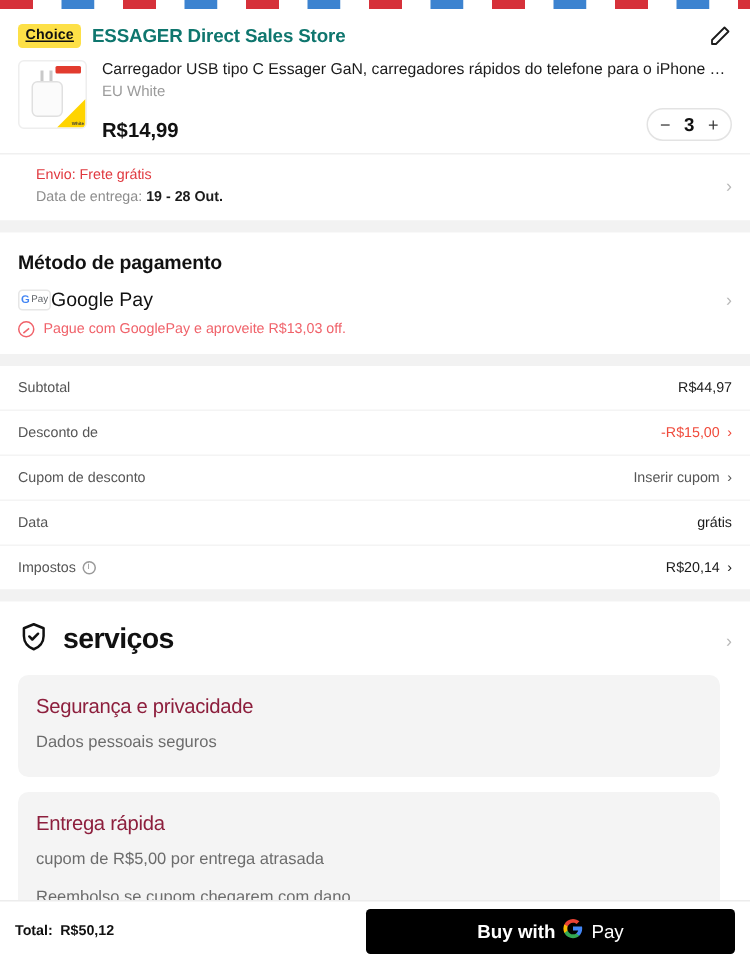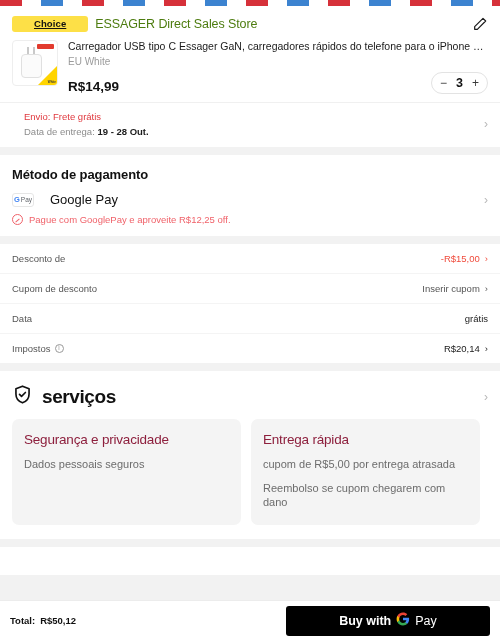--- a/index.html
+++ b/index.html
@@ -34,26 +34,26 @@
   .gap { height: 8px; background: #f2f2f2; flex: 0 0 auto; }
 
   
   .store-row {
     display: flex; align-items: center;
     padding: 10px 12px 6px 12px;
   }
   .choice-badge {
     background: #fde047; color: #111;
     font-size: 9.5px; font-weight: bold;
-    padding: 2px 22px; border-radius: 3px;
+    padding: 2px 5px; border-radius: 3px;
     letter-spacing: .1px; line-height: 1.2; text-decoration: underline;
   }
   .store-name {
     margin-left: 7px; font-size: 12.5px;
-    font-weight: normal; color: #4d7c0f; letter-spacing: -.1px;
+    font-weight: bold; color: #0f766e; letter-spacing: -.1px;
   }
   .spacer { flex: 1 1 auto; }
   .edit-icon { width: 16px; height: 16px; display: block; }
 
   
   .product {
     display: flex; padding: 2px 12px 8px 12px; align-items: flex-start;
   }
   .thumb {
     position: relative; width: 46px; height: 46px;
@@ -126,21 +126,21 @@
     padding: 10px 12px 2px 12px;
   }
   .gpay-badge {
     width: 22px; height: 14px; border: 1px solid #e6e6e6;
     border-radius: 3px; background: #fff;
     display: flex; align-items: center; justify-content: center;
     flex: 0 0 auto; gap: 1px;
   }
   .gpay-badge .g { font-size: 7.5px; font-weight: bold; color: #4285f4; }
   .gpay-badge .p { font-size: 6.5px; color: #5f6368; }
-  .payname { margin-left: 16px; font-size: 13px; color: #111; }
+  .payname { margin-left: 0; font-size: 13px; color: #111; }
   .promoline {
     display: flex; align-items: center;
     padding: 5px 12px 11px 12px;
   }
   .promo-icon {
     width: 11px; height: 11px; border: 1px solid #f0626a;
     border-radius: 50%; flex: 0 0 auto; position: relative;
   }
   .promo-icon::after {
     content: ""; position: absolute; left: 2px; top: 4.5px;
@@ -177,21 +177,21 @@
   .svc-head {
     display: flex; align-items: center;
     padding: 13px 12px 0 12px;
   }
   .shield { width: 21px; height: 21px; flex: 0 0 auto; }
   .svc-title {
     margin-left: 9px; font-size: 19px;
     font-weight: bold; color: #111; letter-spacing: -.4px;
   }
   .svc-cards {
-    display: flex; gap: 10px; padding: 10px 20px 14px 12px;
+    display: flex; gap: 10px; padding: 10px 20px 14px 12px; flex-direction: column;
   }
   .svc-card {
     flex: 1 1 0; background: #f4f4f4; border-radius: 7px;
     padding: 13px 12px 16px 12px; min-width: 0;
   }
   .svc-card h4 {
     font-size: 13.5px; font-weight: normal;
     color: #8d1f3d; letter-spacing: -.2px;
   }
   .svc-card p {
@@ -208,21 +208,21 @@
   .bottombar {
     flex: 0 0 auto; height: 40px; background: #fff;
     border-top: 1px solid #ececec;
     display: flex; align-items: center; padding: 0 10px;
   }
   .totlabel { font-size: 9.5px; font-weight: bold; color: #111; }
   .totval { font-size: 9.5px; font-weight: bold; color: #111; margin-left: 5px; }
   .buybtn {
     margin-left: auto; background: #000; color: #fff;
     border: none; border-radius: 3px;
-    height: 30px; width: 204px;
+    height: 30px; width: 246px;
     display: flex; align-items: center; justify-content: center;
     gap: 5px; cursor: pointer;
   }
   .buybtn .lbl { font-size: 12.5px; font-weight: bold; color: #fff; }
   .buybtn .pay { font-size: 12.5px; color: #fff; }
   .gmark { width: 14px; height: 14px; }
 </style>
 </head>
 <body>
 
@@ -314,28 +314,32 @@
         <span class="gpay-badge">
           <span class="g">G</span>
           <span class="p">Pay</span>
         </span>
         <span class="payname">Google Pay</span>
         <span class="spacer"></span>
         <span class="chev">›</span>
       </div>
       <div class="promoline">
         <span class="promo-icon"></span>
-        <span class="promotext">Pague com GooglePay e aproveite R$12,25 off.</span>
+        <span class="promotext">Pague com GooglePay e aproveite R$13,03 off.</span>
       </div>
     </div>
 
     <div class="gap"></div>
 
     <div class="card">
 
+      <div class="sumrow">
+        <span class="sumlabel">Subtotal</span>
+        <span class="sumval">R$44,97</span>
+      </div>
 
       <div class="sumrow">
         <span class="sumlabel">Desconto de</span>
         <span class="sumval red">
           <span>-R$15,00</span>
           <span>›</span>
         </span>
       </div>
 
       <div class="sumrow">

